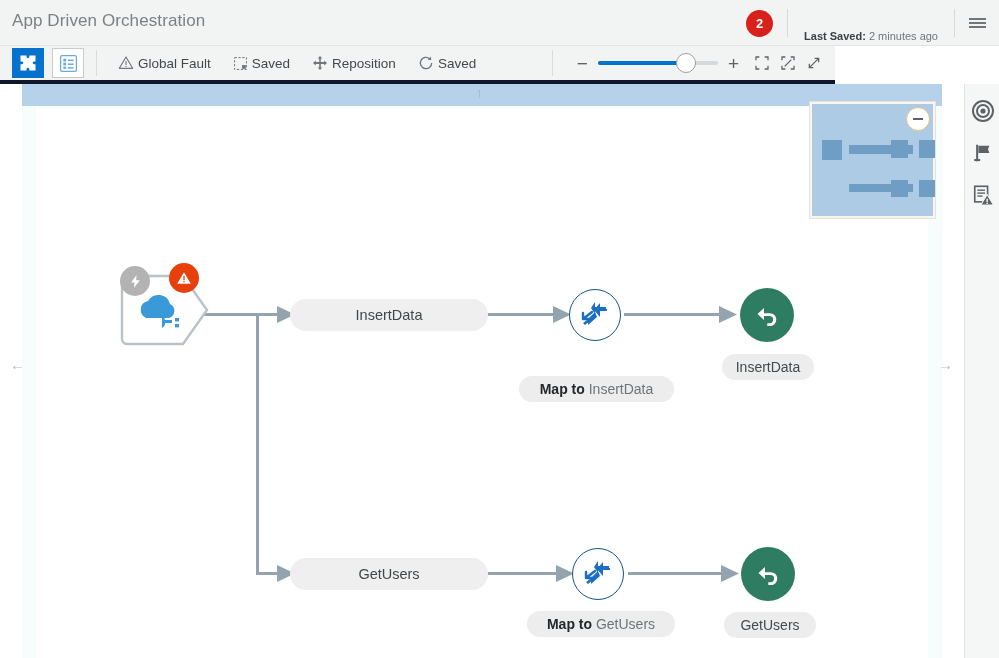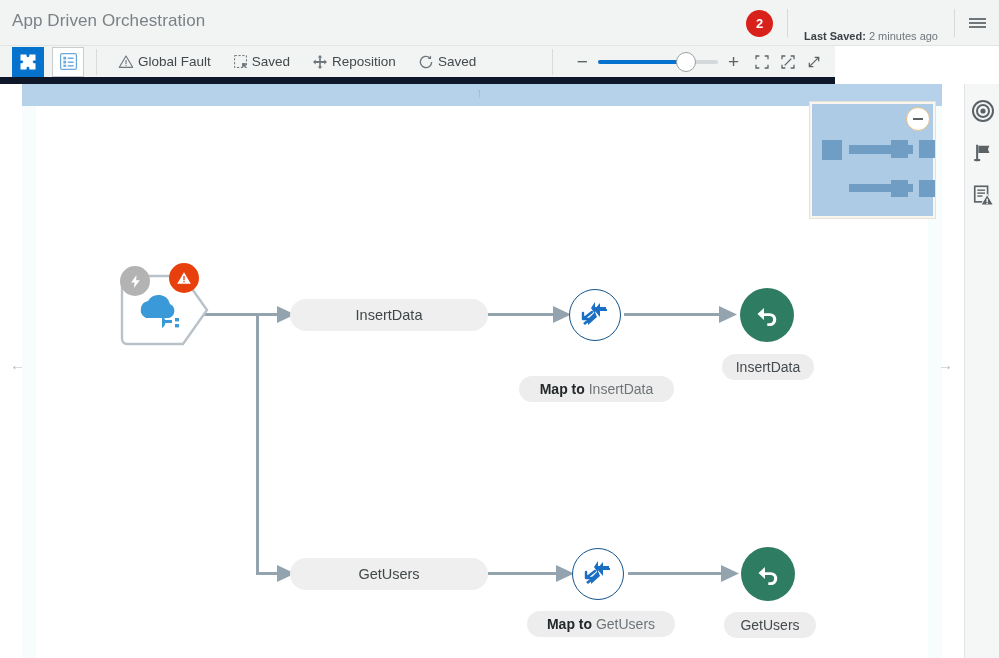--- a/index.html
+++ b/index.html
@@ -44,21 +44,21 @@
     display: flex; align-items: center; justify-content: center;
   }
   .hamburger span { display: block; }
   .ham-line { width: 17px; height: 2px; background: #6f777c; margin: 2.3px 0; }
 
   
   .toolbar {
     position: absolute; top: 46px; left: 0;
     width: 835px; height: 38px;
     background: #f2f3f3;
-    border-bottom: 7px solid #0f172a;
+    border-bottom: 4px solid #0f172a;
     display: flex; align-items: center;
   }
   .tb-iconbtn {
     width: 32px; height: 30px; margin-left: 12px;
     display: flex; align-items: center; justify-content: center;
     border: 1px solid #c9cbcc; background: #fff;
   }
   .tb-iconbtn.active { background: #0572ce; border-color: #0572ce; }
   .tb-sep { width: 1px; height: 26px; background: #d9dbdc; margin: 0 10px 0 12px; }
   .tb-item {

